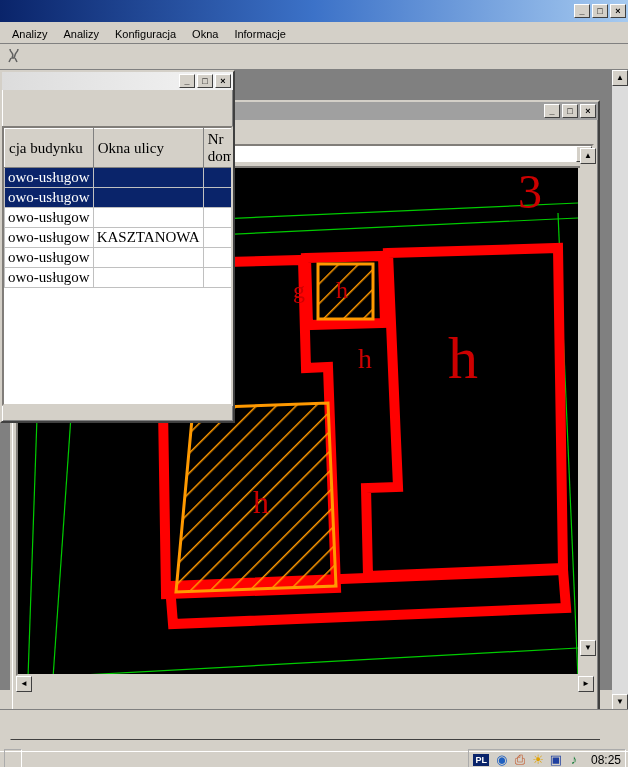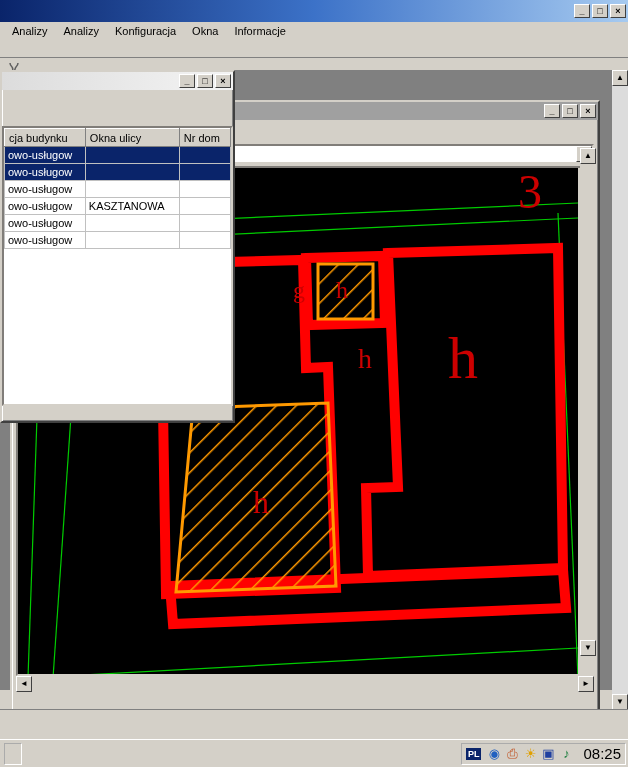--- a/index.html
+++ b/index.html
@@ -28,24 +28,24 @@
     border-bottom-color: #404040;
     margin-left: 2px;
     font-size: 9px;
     font-family: Marlett, Arial;
     text-align: center;
     line-height: 12px;
     cursor: pointer;
     font-weight: bold;
   }
   .menubar {
-    height: 36px;
-    background: #d4d0c8;
-    display: flex;
-    align-items: flex-start;
+    height: 22px;
+    background: #d4d0c8;
+    display: flex;
+    align-items: flex-end;
     padding-left: 4px;
     border-bottom: 1px solid #808080;
   }
   .menubar span {
     padding: 3px 8px;
     cursor: default;
   }
   .toolbar {
     height: 26px;
     background: #d4d0c8;
@@ -179,21 +179,22 @@
   .table-wrap {
     margin-top: 36px;
     border: 2px inset #d4d0c8;
     background: #fff;
     height: 280px;
     overflow: hidden;
   }
   table {
     border-collapse: collapse;
     width: 100%;
-    font-size: 11px;
+    font-size: 15px;
+    font-family: Liberation Serif, serif;
   }
   th {
     background: #d4d0c8;
     border: 1px solid;
     border-color: #fff #808080 #808080 #fff;
     padding: 2px 4px;
     font-weight: normal;
     text-align: left;
     height: 18px;
   }
@@ -216,21 +217,21 @@
     height: 640px;
     background: #dcdcdc;
   }
   .app-scrollbar .sb-btn { position:absolute; }
 
   .taskbar {
     position: absolute;
     bottom: 0;
     left: 0;
     width: 628px;
-    height: 28px;
+    height: 16px;
     background: #d4d0c8;
     border-top: 1px solid #fff;
     display: flex;
     align-items: center;
     justify-content: flex-end;
     padding: 2px;
   }
   .taskbar .task-left {
     width: 18px; height: 22px;
     border: 1px inset #fff;
@@ -254,21 +255,21 @@
   }
   .tray .ticon {
     width: 16px; height: 16px;
     margin: 0 1px;
     font-size: 13px;
     text-align: center;
     line-height: 16px;
   }
   .tray .clock {
     margin-left: 8px;
-    font-size: 15px;
+    font-size: 12px;
   }
   .statusbar-gap {
     position:absolute;
     bottom:28px;
     left:0;
     width:628px;
     height:30px;
     background:#d4d0c8;
     border-top:1px solid #808080;
   }

